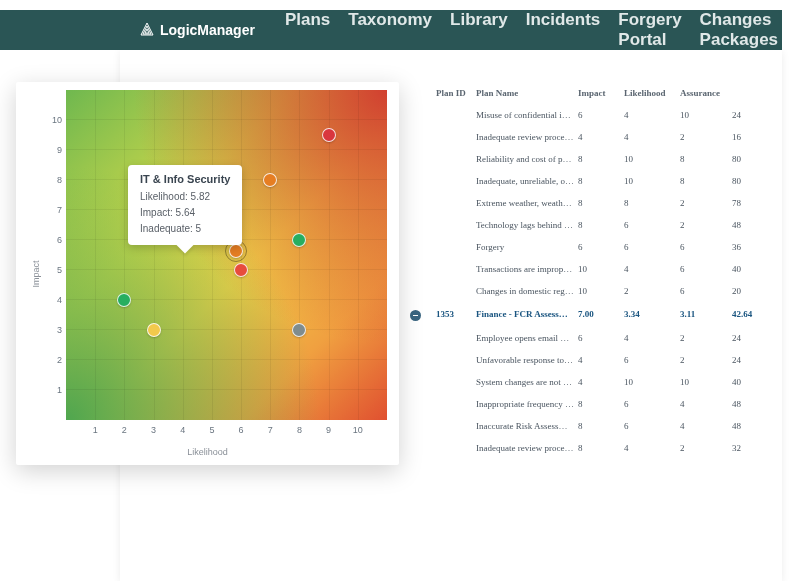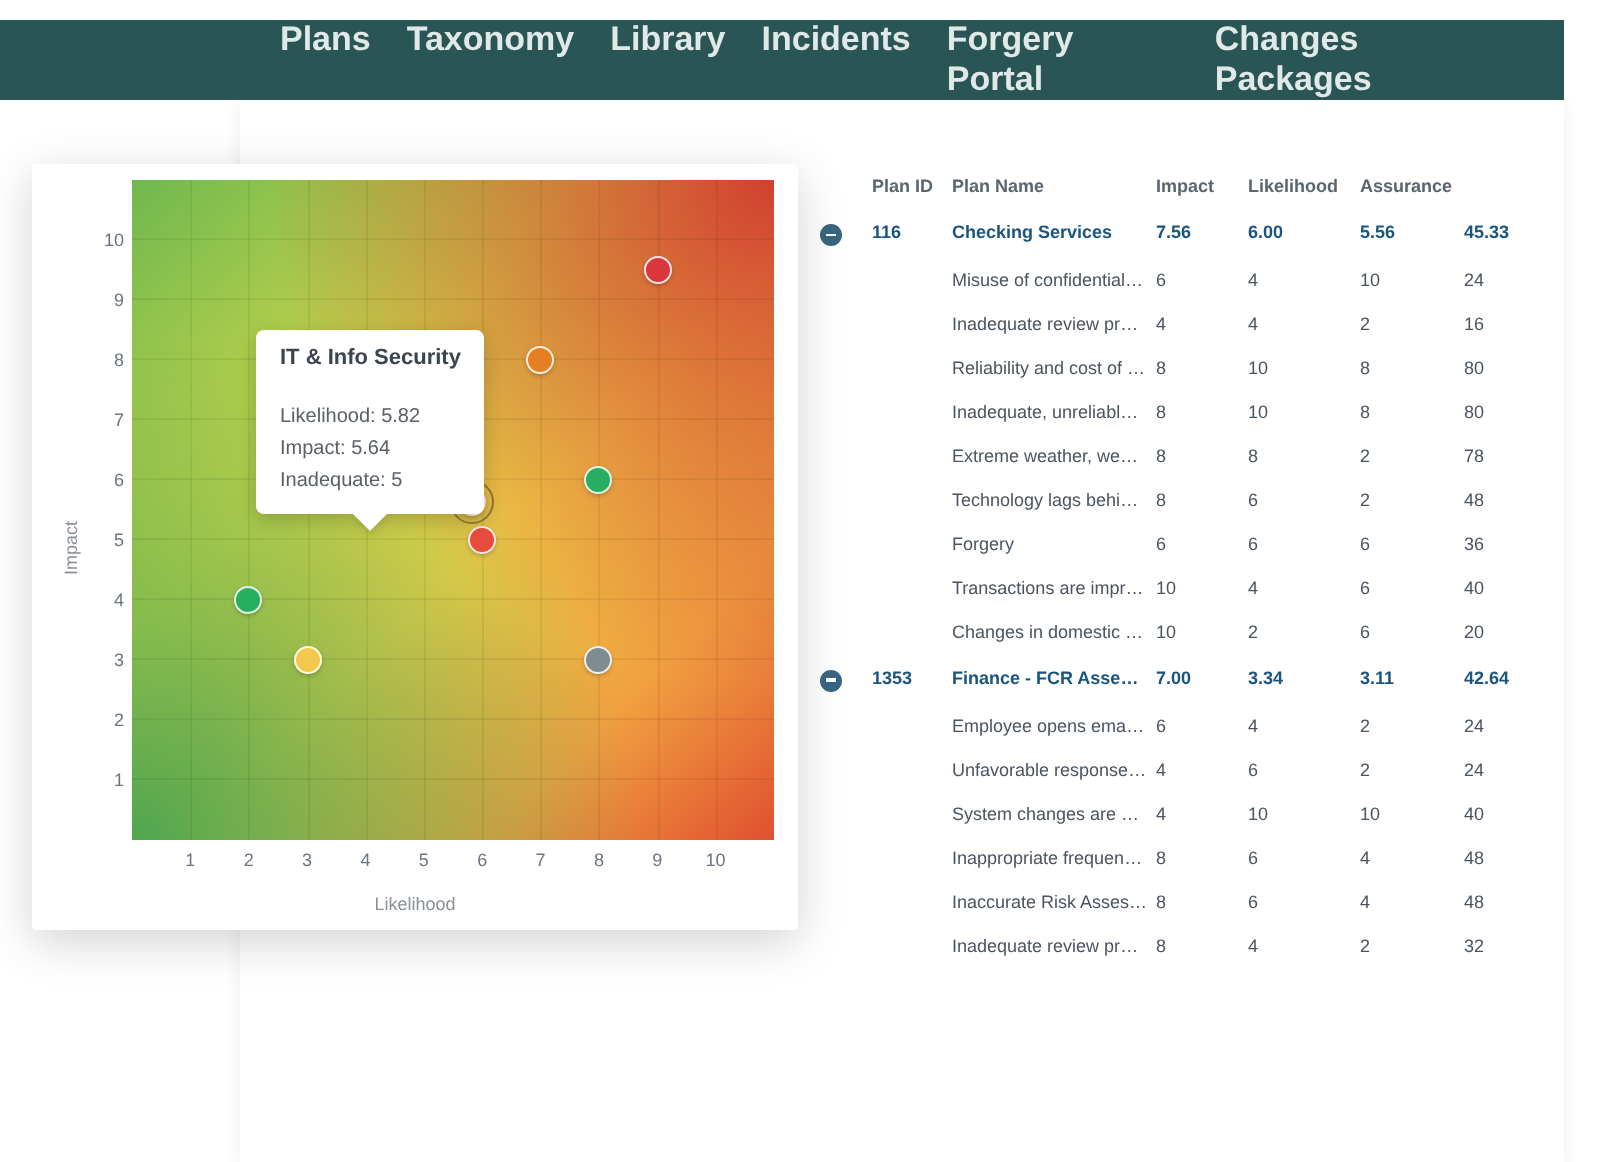--- a/index.html
+++ b/index.html
@@ -4,21 +4,21 @@
 <style>
 * { box-sizing: border-box; margin: 0; padding: 0; }
 body { font-family: -apple-system, BlinkMacSystemFont, "Segoe UI", sans-serif; background: #fff; width: 800px; height: 581px; overflow: hidden; position: relative; }
 
 .topbar { background: #2a5555; height: 40px; display: flex; align-items: center; padding: 0 20px 0 140px; position: absolute; top: 10px; left: 0; right: 18px; z-index: 1; }
 .logo { display: flex; align-items: center; color: #fff; font-weight: 600; font-size: 14px; margin-right: 30px; }
 .logo-icon { margin-right: 6px; }
 .nav { display: flex; gap: 18px; }
 .nav-item { color: #e0e8e8; font-size: 17px; font-weight: 600; cursor: pointer; }
 
-.main-card { position: absolute; top: 50px; left: 120px; right: 18px; bottom: 0; background: #fff; box-shadow: 0 2px 8px rgba(0,0,0,.08); overflow: hidden; }
+.main-card { position: absolute; top: 50px; left: 120px; right: 18px; bottom: 0; background: #fff; box-shadow: 0 2px 8px rgba(0,0,0,.08); overflow: hidden; font-family: Liberation Serif, serif; }
 
 .table-wrap { position: absolute; top: 32px; left: 290px; right: 10px; bottom: 0; font-size: 9px; color: #4a5560; }
 .table-head { display: grid; grid-template-columns: 22px 36px 1fr 42px 52px 48px 40px; gap: 4px; font-weight: 600; color: #5a6570; padding: 6px 0; }
 .table-row { display: grid; grid-template-columns: 22px 36px 1fr 42px 52px 48px 40px; gap: 4px; padding: 6px 0; align-items: center; }
 .table-row.group { font-weight: 700; color: #1a5580; }
 .table-row .cell { white-space: nowrap; overflow: hidden; text-overflow: ellipsis; }
 .collapse-btn { width: 11px; height: 11px; border-radius: 50%; background: #3a6580; display: inline-flex; align-items: center; justify-content: center; cursor: pointer; }
 .collapse-btn::before { content: ""; width: 5px; height: 1.5px; background: #fff; display: block; }
 
 .chart-card { position: absolute; top: 82px; left: 16px; width: 383px; height: 383px; background: #fff; box-shadow: 0 6px 24px rgba(0,0,0,.18); border-radius: 2px; z-index: 5; }
@@ -30,28 +30,36 @@
 .dot { position: absolute; width: 14px; height: 14px; border-radius: 50%; border: 1.5px solid rgba(255,255,255,.85); transform: translate(-50%, 50%); box-shadow: 0 1px 2px rgba(0,0,0,.2); }
 .dot.sel::after { content: ""; position: absolute; inset: -5px; border: 1px solid rgba(0,0,0,.35); border-radius: 50%; }
 .y-ticks { position: absolute; top: 8px; bottom: 45px; left: 30px; width: 16px; }
 .y-tick { position: absolute; right: 0; font-size: 9px; color: #6a7580; transform: translateY(50%); }
 .x-ticks { position: absolute; left: 50px; right: 12px; bottom: 26px; height: 14px; }
 .x-tick { position: absolute; top: 0; font-size: 9px; color: #6a7580; transform: translateX(-50%); }
 .y-label { position: absolute; left: 6px; top: 50%; transform: translateY(-50%) rotate(-90deg); font-size: 9px; color: #8a9098; }
 .x-label { position: absolute; bottom: 8px; left: 50%; transform: translateX(-50%); font-size: 9px; color: #8a9098; }
 
 .tooltip { position: absolute; background: #fff; border-radius: 4px; box-shadow: 0 3px 10px rgba(0,0,0,.2); padding: 8px 12px; font-size: 10px; color: #5a6068; z-index: 10; }
-.tooltip-title { font-weight: 600; color: #3a4550; margin-bottom: 16px; font-size: 11px; }
+.tooltip-title { font-weight: 600; color: #3a4550; margin-bottom: 4px; font-size: 11px; }
 .tooltip-row { line-height: 1.6; }
 .tooltip-arrow { position: absolute; bottom: -6px; left: 50%; transform: translateX(-50%) rotate(45deg); width: 12px; height: 12px; background: #fff; box-shadow: 2px 2px 3px rgba(0,0,0,.08); }
 </style>
 </head>
 <body>
 
 <div class="topbar">
+  <div class="logo">
+    <span class="logo-icon">
+      <svg width="14" height="14" viewBox="0 0 14 14">
+          <path d="M7 1 L13 13 L1 13 Z M7 4 L11 12 L3 12 Z M7 7 L9 11 L5 11 Z" fill="none" stroke="#fff" stroke-width="1"></path>
+        </svg>
+    </span>
+    <span>LogicManager</span>
+  </div>
   <div class="nav">
     <span class="nav-item">Plans</span>
     <span class="nav-item">Taxonomy</span>
     <span class="nav-item">Library</span>
     <span class="nav-item">Incidents</span>
     <span class="nav-item">Forgery Portal</span>
     <span class="nav-item">Changes Packages</span>
   </div>
 </div>
 
@@ -60,29 +68,20 @@
     <div class="table-head">
       <div></div>
       <div class="cell">Plan ID</div>
       <div class="cell">Plan Name</div>
       <div class="cell">Impact</div>
       <div class="cell">Likelihood</div>
       <div class="cell">Assurance</div>
       <div class="cell"></div>
     </div>
     <div id="tbody">
-        <div class="table-row group">
-          <div><span class="collapse-btn"></span></div>
-          <div class="cell">116</div>
-          <div class="cell">Checking Services</div>
-          <div class="cell">7.56</div>
-          <div class="cell">6.00</div>
-          <div class="cell">5.56</div>
-          <div class="cell">45.33</div>
-        </div>
         <div class="table-row">
           <div></div>
           <div></div>
           <div class="cell">Misuse of confidential information</div>
           <div class="cell">6</div>
           <div class="cell">4</div>
           <div class="cell">10</div>
           <div class="cell">24</div>
         </div>
         <div class="table-row">

